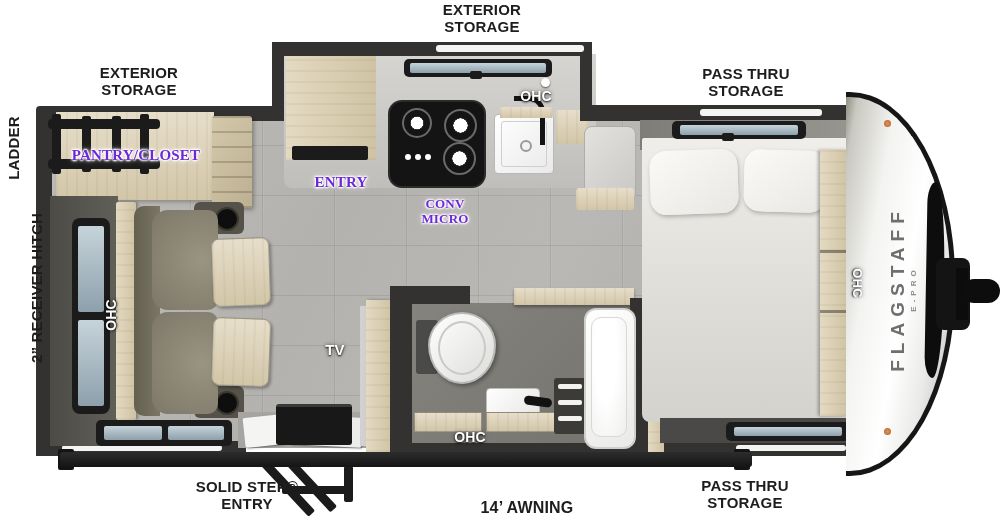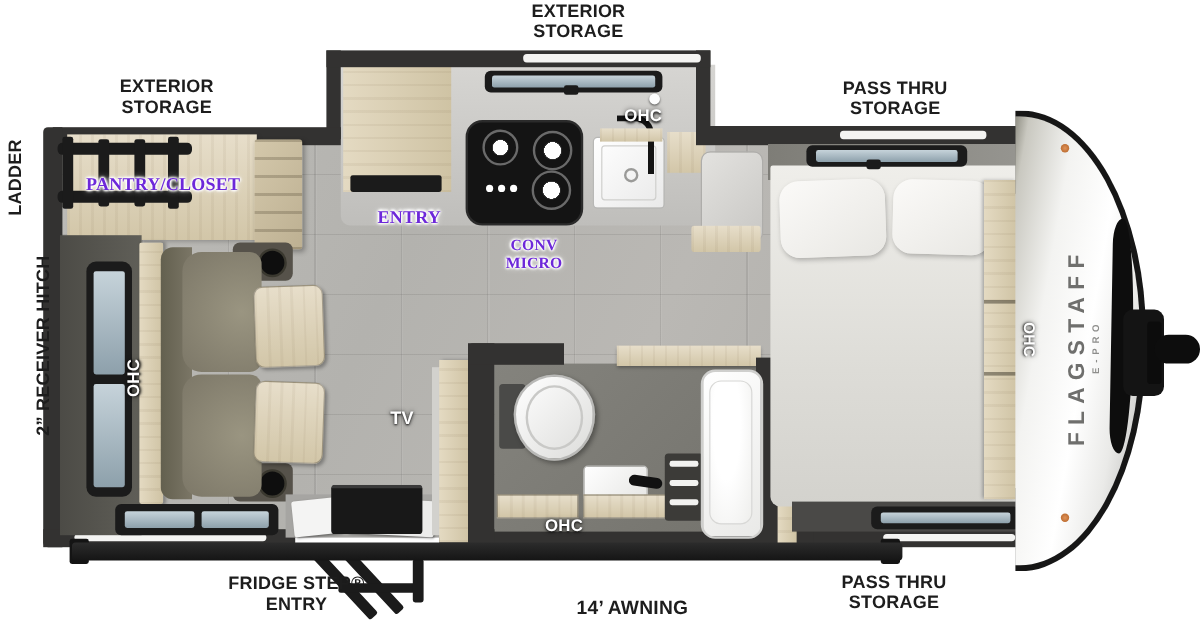--- a/index.html
+++ b/index.html
@@ -191,21 +191,21 @@
   <div class="abs" style="left:936px;top:258px;width:34px;height:72px;background:#141414;border-radius:8px;"></div>
   <div class="abs" style="left:956px;top:268px;width:12px;height:52px;background:#0c0c0c;border-radius:3px;"></div>
   <div class="abs" style="left:962px;top:279px;width:38px;height:24px;background:#0d0d0d;border-radius:12px;"></div>
 
   <div class="lbl" style="left:139px;top:82px;width:112px;font-size:15px;">EXTERIOR STORAGE</div>
   <div class="lbl" style="left:482px;top:19px;width:112px;font-size:15px;">EXTERIOR STORAGE</div>
   <div class="lbl" style="left:746px;top:83px;width:122px;font-size:15px;">PASS THRU STORAGE</div>
   <div class="lbl" style="left:745px;top:495px;width:122px;font-size:15px;">PASS THRU STORAGE</div>
   <div class="lbl vert" style="left:14px;top:148px;font-size:15px;">LADDER</div>
   <div class="lbl vert" style="left:37px;top:288px;font-size:15px;">2” RECEIVER HITCH</div>
-  <div class="lbl" style="left:247px;top:496px;width:140px;font-size:15px;">FRIDGE STEP® ENTRY</div>
+  <div class="lbl" style="left:247px;top:496px;width:140px;font-size:15px;">SOLID STEP® ENTRY</div>
   <div class="lbl nw" style="left:527px;top:484px;font-size:16px;margin-top:24px;">14’ AWNING</div>
 
   <div class="lbl glow nw" style="left:136px;top:155px;font-size:15px;">PANTRY/CLOSET</div>
   <div class="lbl glow nw" style="left:341px;top:182px;font-size:15px;">ENTRY</div>
   <div class="lbl glow" style="left:429px;top:212px;width:64px;font-size:13px;margin-left:16px;">CONV MICRO</div>
   <div class="lbl white-lbl nw" style="left:335px;top:350px;font-size:15px;">TV</div>
   <div class="lbl white-lbl nw" style="left:536px;top:97px;font-size:14px;">OHC</div>
   <div class="lbl white-lbl vert" style="left:112px;top:315px;font-size:14px;">OHC</div>
   <div class="lbl white-lbl nw" style="left:470px;top:438px;font-size:14px;">OHC</div>
   <div class="lbl white-lbl vert-cw" style="left:857px;top:283px;font-size:13px;">OHC</div>

